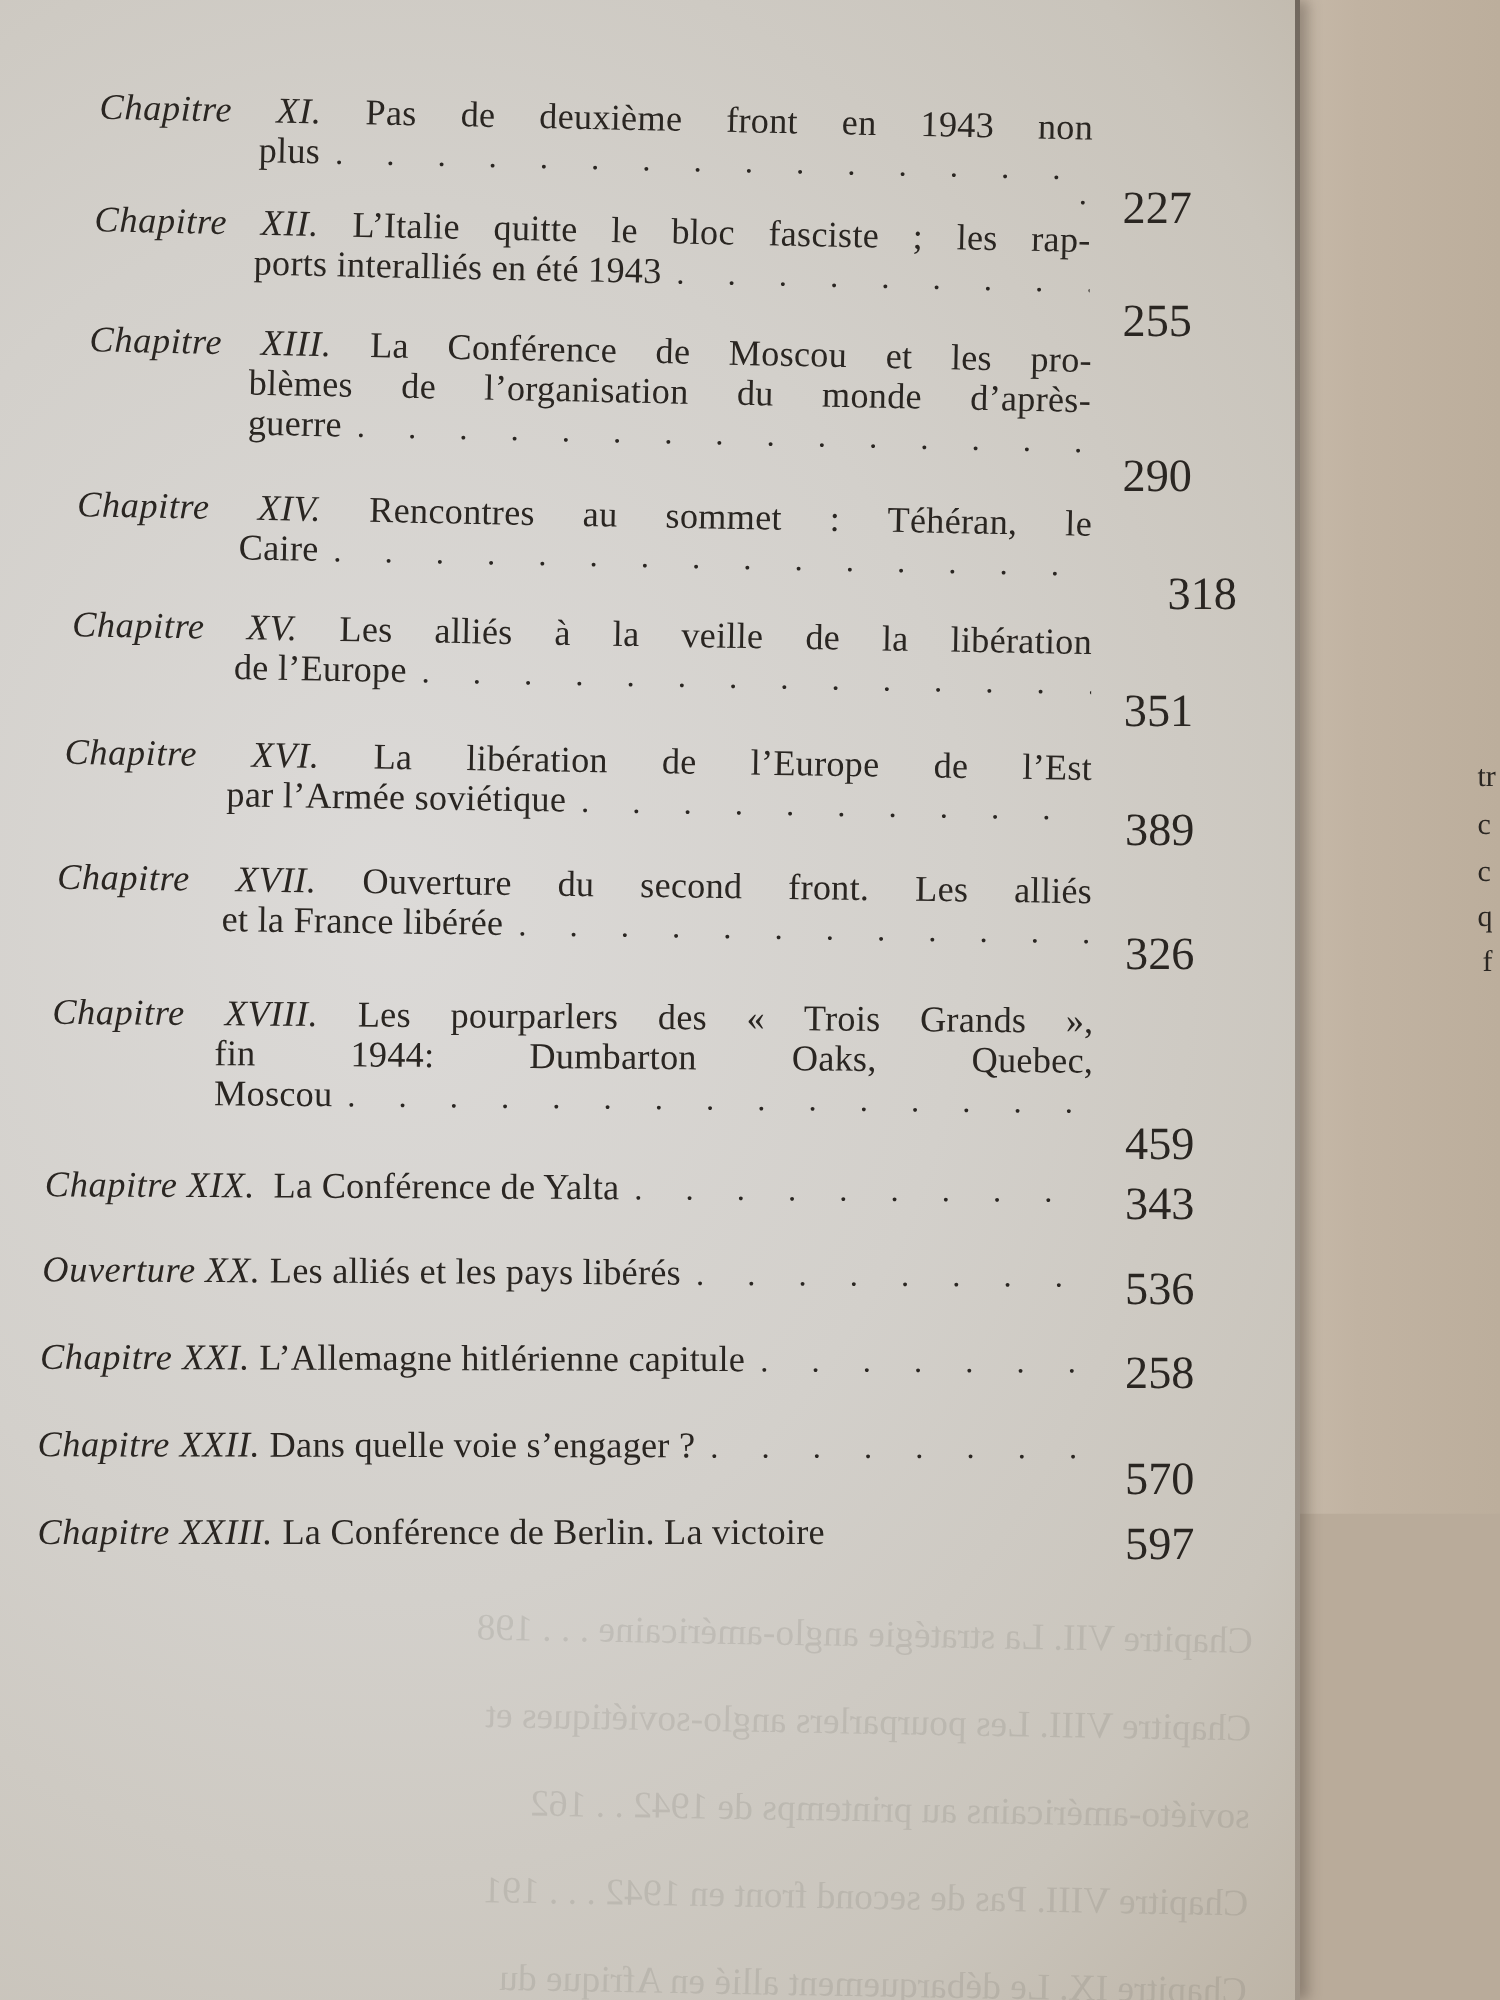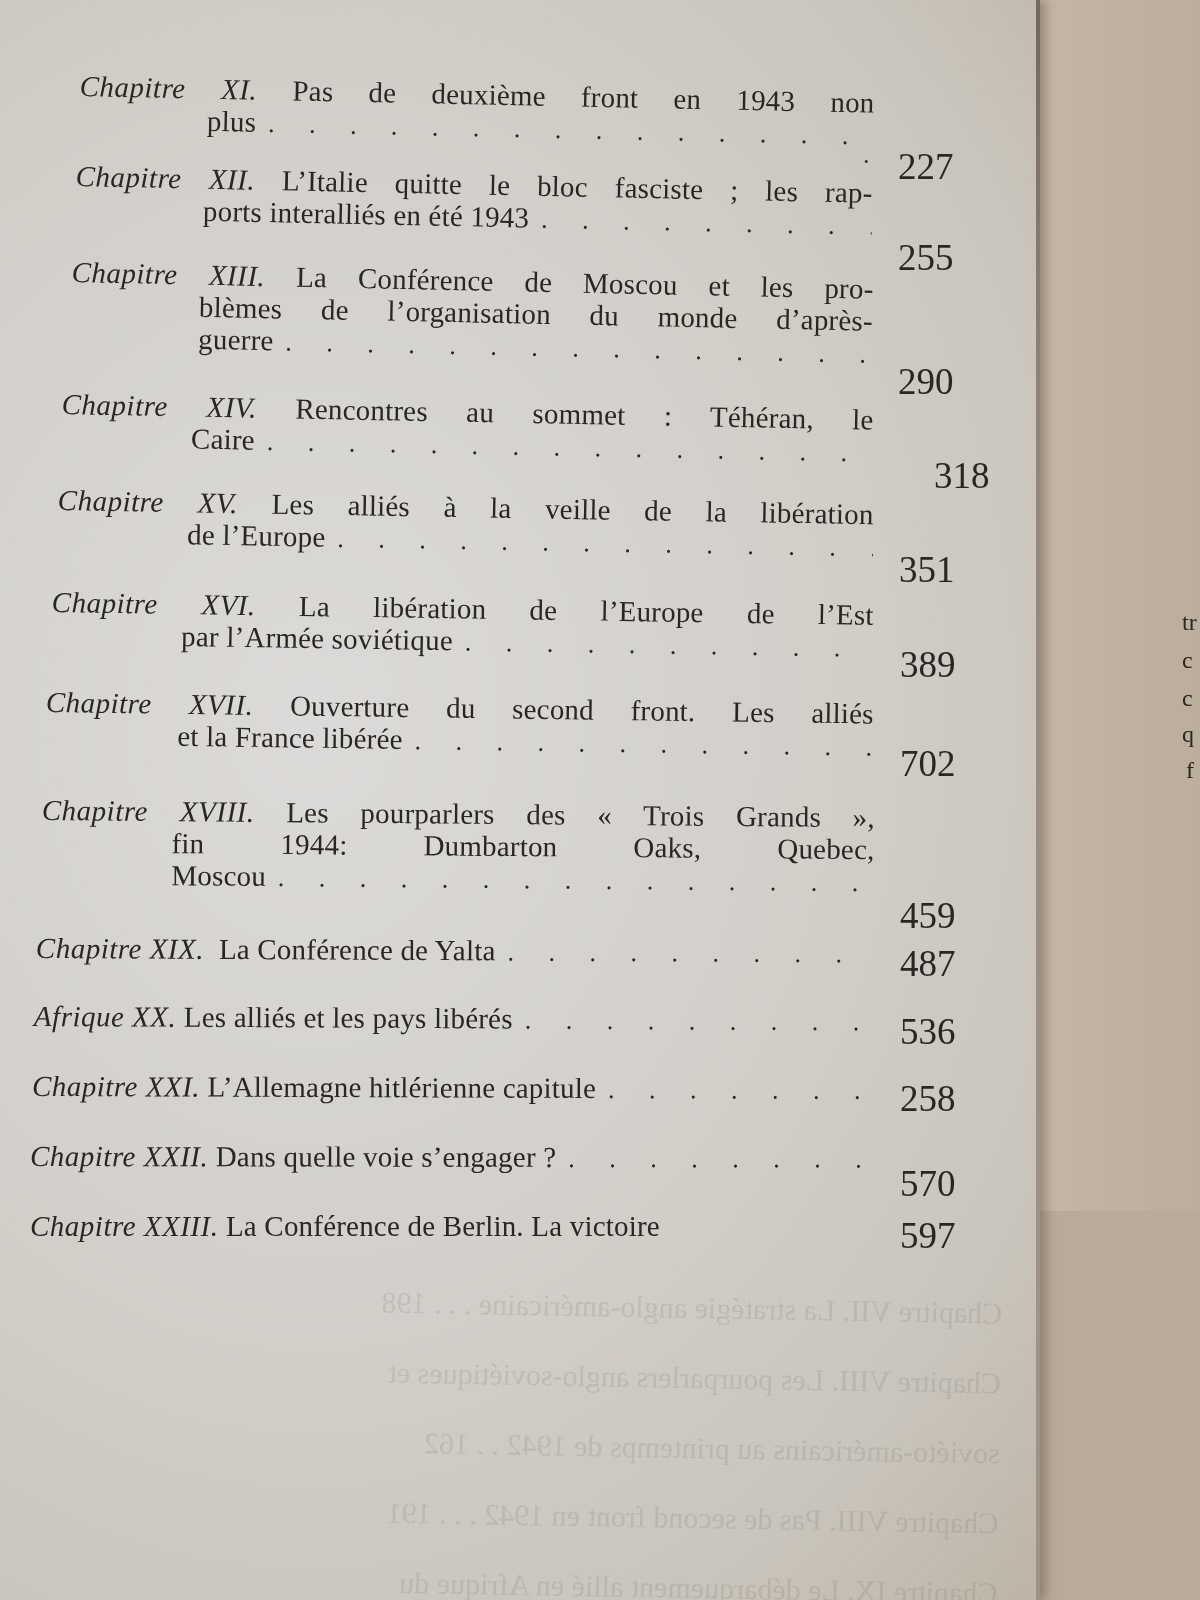--- a/index.html
+++ b/index.html
@@ -190,39 +190,39 @@
     </div>
     <span class="pg" style="left:900px; top:643px;">389</span>
 
     <div class="entry" style="left:46px; top:686px; width:828px; transform:rotate(0.8deg); transform-origin:left top;">
       <span class="line title-line"><span class="label">Chapitre XVII.</span> <span>Ouverture du second front. Les alliés</span></span>
       <span class="line leader-row" style="padding-left:132px;">
           <span>et la France libérée</span>
           <span class="leader">. . . . . . . . . . . . . . . . . . . . . . . . . . . . . . . .</span>
         </span>
     </div>
-    <span class="pg" style="left:900px; top:742px;">702</span>
+    <span class="pg" style="left:900px; top:742px;">326</span>
 
     <div class="entry" style="left:42px; top:794px; width:833px; transform:rotate(0.5deg); transform-origin:left top;">
       <span class="line title-line"><span class="label">Chapitre XVIII.</span> <span>Les pourparlers des « Trois Grands »,</span></span>
       <span class="line title-line" style="padding-left:130px;"><span>fin 1944: Dumbarton Oaks, Quebec,</span></span>
       <span class="line leader-row" style="padding-left:130px;">
           <span>Moscou</span>
           <span class="leader">. . . . . . . . . . . . . . . . . . . . . . . . . . . . . . . .</span>
         </span>
     </div>
     <span class="pg" style="left:900px; top:874px;margin-top:20px;">459</span>
 
     <div class="entry" style="left:36px; top:932px; width:838px; transform:rotate(0.3deg); transform-origin:left top;">
       <span class="line leader-row"><span class="label">Chapitre XIX.</span>&nbsp;&nbsp;<span>La Conférence de Yalta</span><span class="leader">. . . . . . . . . . . . . . . . . . . . . . . . . . . . . . . .</span></span>
     </div>
-    <span class="pg" style="left:900px; top:942px;">487</span>
+    <span class="pg" style="left:900px; top:942px;">343</span>
 
     <div class="entry" style="left:34px; top:1000px; width:840px; transform:rotate(0.3deg); transform-origin:left top;">
-      <span class="line leader-row"><span class="label">Afrique XX.</span>&nbsp;<span>Les alliés et les pays libérés</span><span class="leader">. . . . . . . . . . . . . . . . . . . . . . . . . . . . . . . .</span></span>
+      <span class="line leader-row"><span class="label">Ouverture XX.</span>&nbsp;<span>Les alliés et les pays libérés</span><span class="leader">. . . . . . . . . . . . . . . . . . . . . . . . . . . . . . . .</span></span>
     </div>
     <span class="pg" style="left:900px; top:1010px;">536</span>
 
     <div class="entry" style="left:32px; top:1070px; width:842px; transform:rotate(0.2deg); transform-origin:left top;">
       <span class="line leader-row"><span class="label">Chapitre XXI.</span>&nbsp;<span>L’Allemagne hitlérienne capitule</span><span class="leader">. . . . . . . . . . . . . . . . . . . . . . . . . . . . . . . .</span></span>
     </div>
     <span class="pg" style="left:900px; top:1077px;">258</span>
 
     <div class="entry" style="left:30px; top:1140px; width:844px; transform:rotate(0.1deg); transform-origin:left top;">
       <span class="line leader-row"><span class="label">Chapitre XXII.</span>&nbsp;<span>Dans quelle voie s’engager ?</span><span class="leader">. . . . . . . . . . . . . . . . . . . . . . . . . . . . . . . .</span></span>

